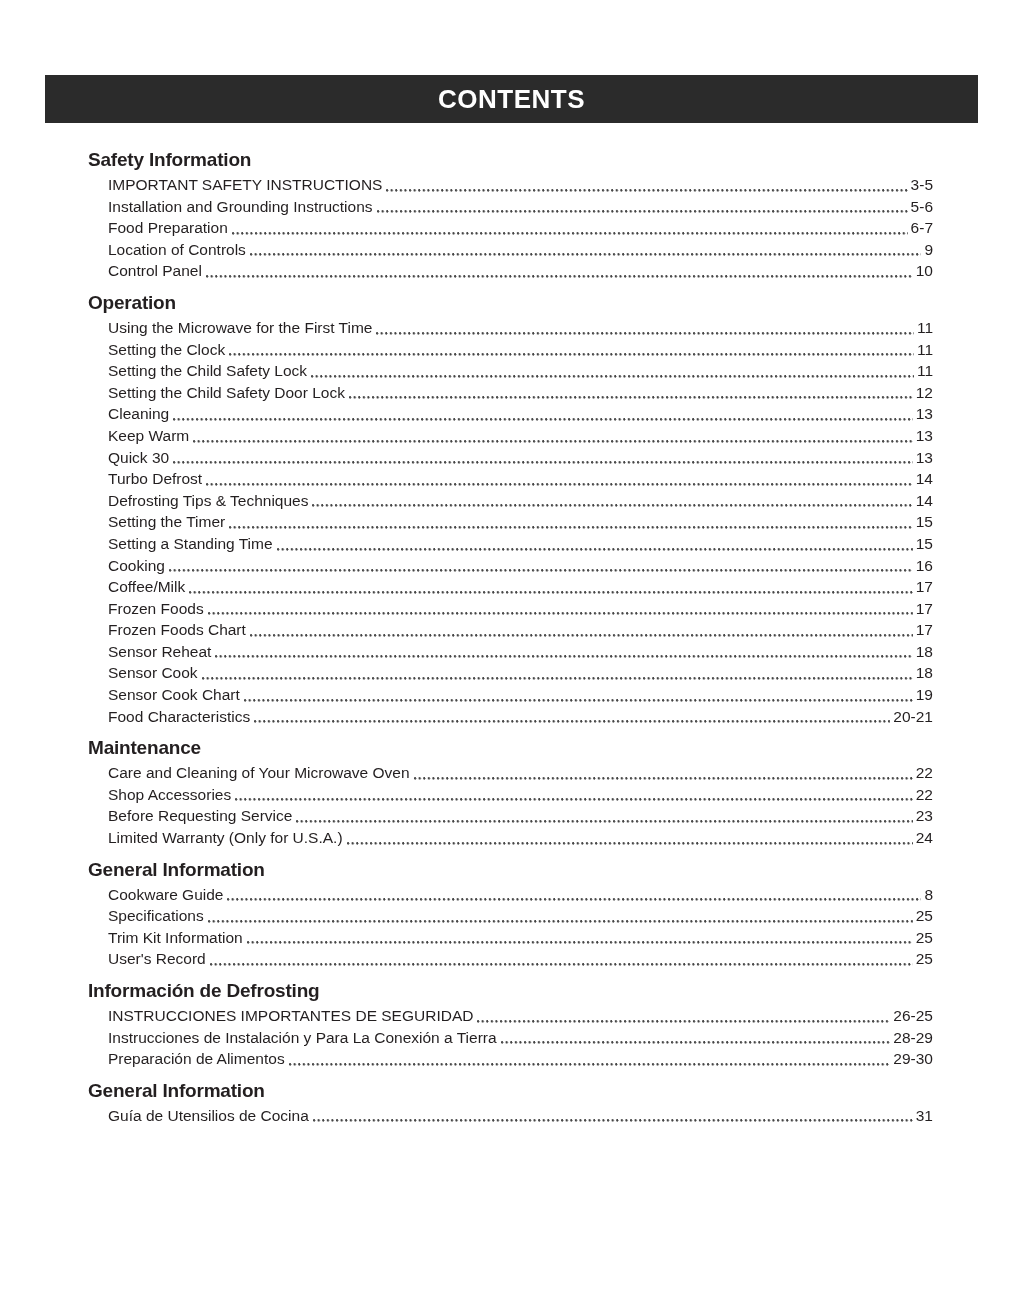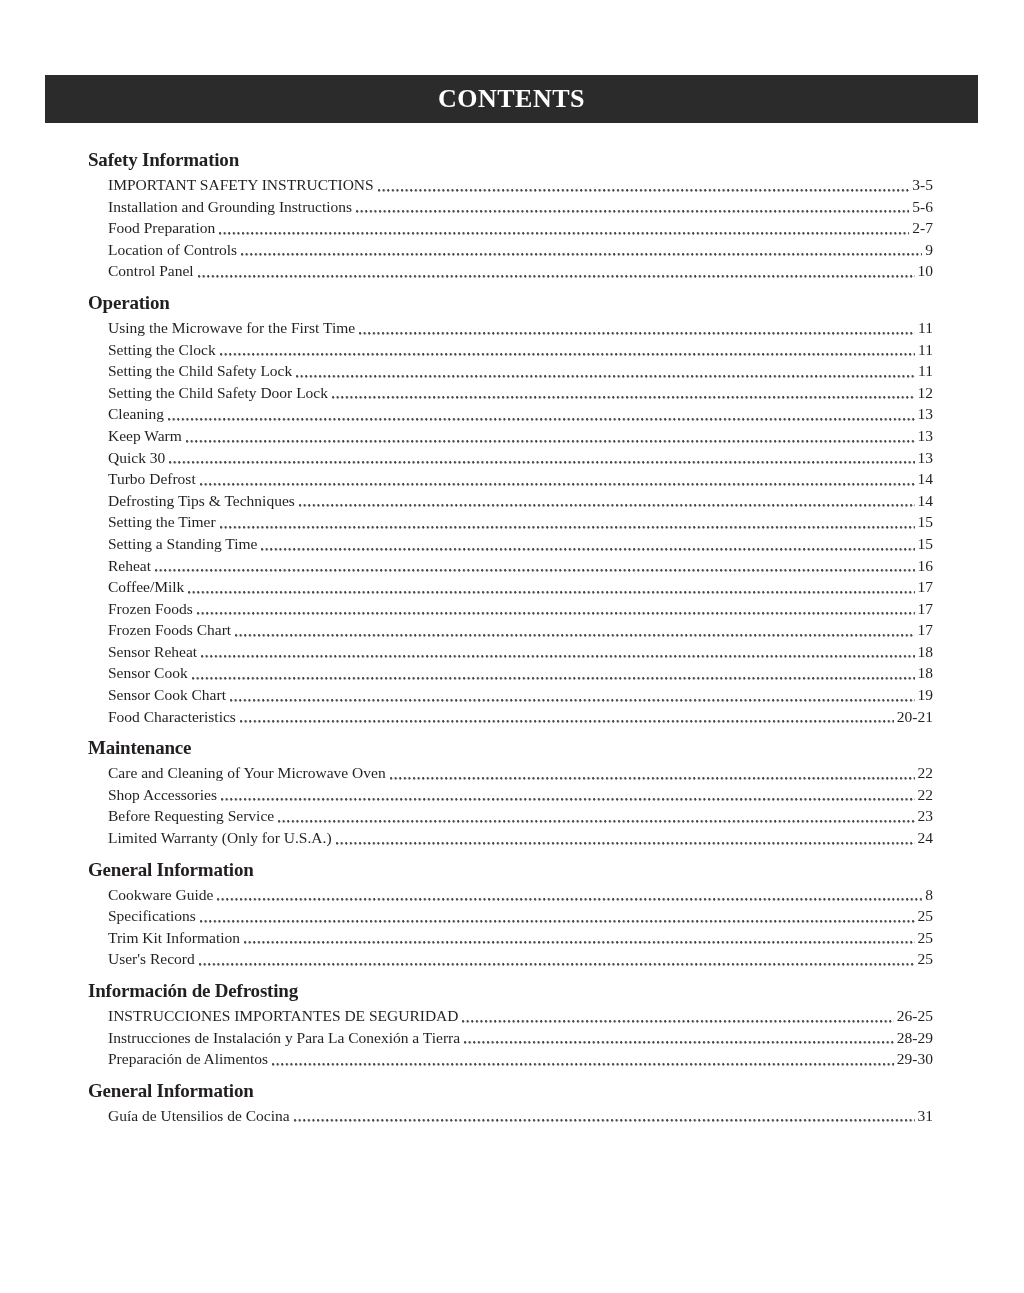--- a/index.html
+++ b/index.html
@@ -1,19 +1,19 @@
 <!DOCTYPE html>
 <html><head>
 <meta charset="utf-8">
 <style>
   html, body { margin: 0; padding: 0; background: #ffffff; }
   .page {
     width: 1024px; height: 1123px; position: relative;
     background: #ffffff; overflow: hidden;
-    font-family: Liberation Serif, serif;
+    font-family: Liberation Sans, sans-serif;
     color: #231f20;
   }
   .contents-bar {
     position: absolute; left: 45px; top: 75px; width: 933px; height: 48px;
     background: #2b2b2b; display: flex; align-items: center; justify-content: center;
   }
   .contents-bar h1 {
     margin: 0; color: #ffffff; font-size: 26px; font-weight: bold;
     letter-spacing: 0.5px;
   }
@@ -58,21 +58,21 @@
           <span class="pageno">3-5</span>
         </div>
         <div class="toc-entry">
           <span class="label">Installation and Grounding Instructions</span>
           <span class="leader"></span>
           <span class="pageno">5-6</span>
         </div>
         <div class="toc-entry">
           <span class="label">Food Preparation</span>
           <span class="leader"></span>
-          <span class="pageno">2-7</span>
+          <span class="pageno">6-7</span>
         </div>
         <div class="toc-entry">
           <span class="label">Location of Controls</span>
           <span class="leader"></span>
           <span class="pageno">9</span>
         </div>
         <div class="toc-entry">
           <span class="label">Control Panel</span>
           <span class="leader"></span>
           <span class="pageno">10</span>
@@ -129,21 +129,21 @@
           <span class="label">Setting the Timer</span>
           <span class="leader"></span>
           <span class="pageno">15</span>
         </div>
         <div class="toc-entry">
           <span class="label">Setting a Standing Time</span>
           <span class="leader"></span>
           <span class="pageno">15</span>
         </div>
         <div class="toc-entry">
-          <span class="label">Reheat</span>
+          <span class="label">Cooking</span>
           <span class="leader"></span>
           <span class="pageno">16</span>
         </div>
         <div class="toc-entry">
           <span class="label">Coffee/Milk</span>
           <span class="leader"></span>
           <span class="pageno">17</span>
         </div>
         <div class="toc-entry">
           <span class="label">Frozen Foods</span>

